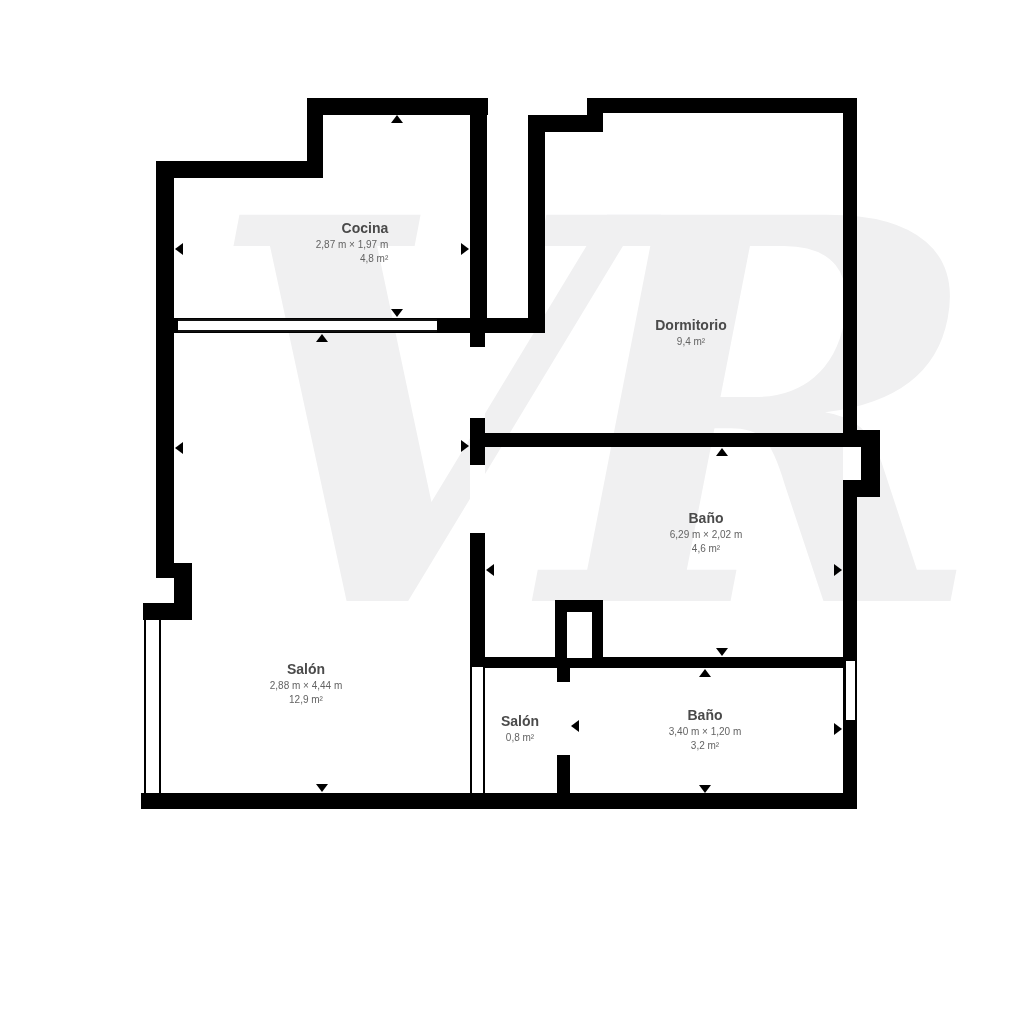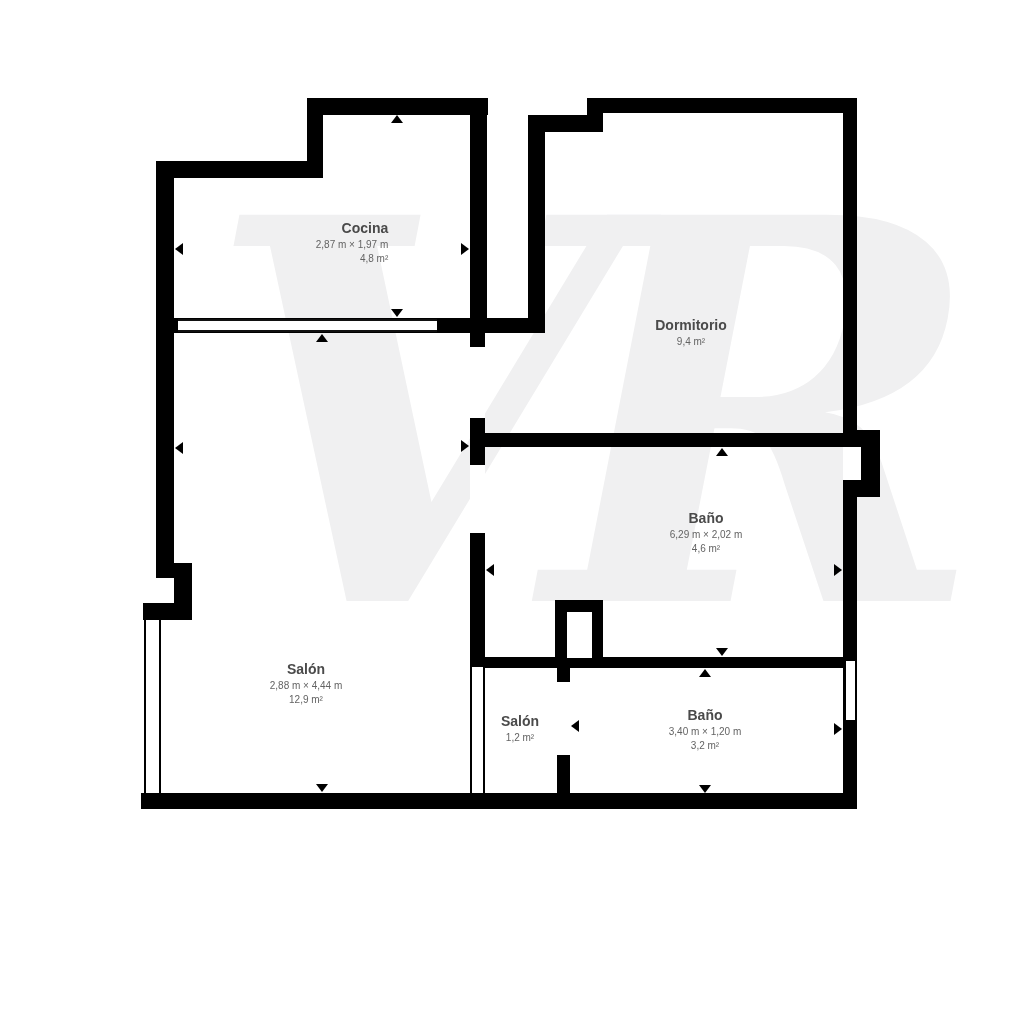--- a/index.html
+++ b/index.html
@@ -120,21 +120,21 @@
 
   <div class="room-label" style="left:306px;top:660px;">
     <div class="room-title">Salón</div>
     <div class="room-sub">2,88 m × 4,44 m</div>
     <div class="room-sub">12,9 m²</div>
   </div>
 
   <div class="room-label" style="left:520px;top:712px;">
     <div class="room-title">Salón</div>
     <div class="room-sub"></div>
-    <div class="room-sub">1,2 m²</div>
+    <div class="room-sub">0,8 m²</div>
   </div>
 
   <div class="room-label" style="left:705px;top:706px;">
     <div class="room-title">Baño</div>
     <div class="room-sub">3,40 m × 1,20 m</div>
     <div class="room-sub">3,2 m²</div>
   </div>
 
 </div>
 

